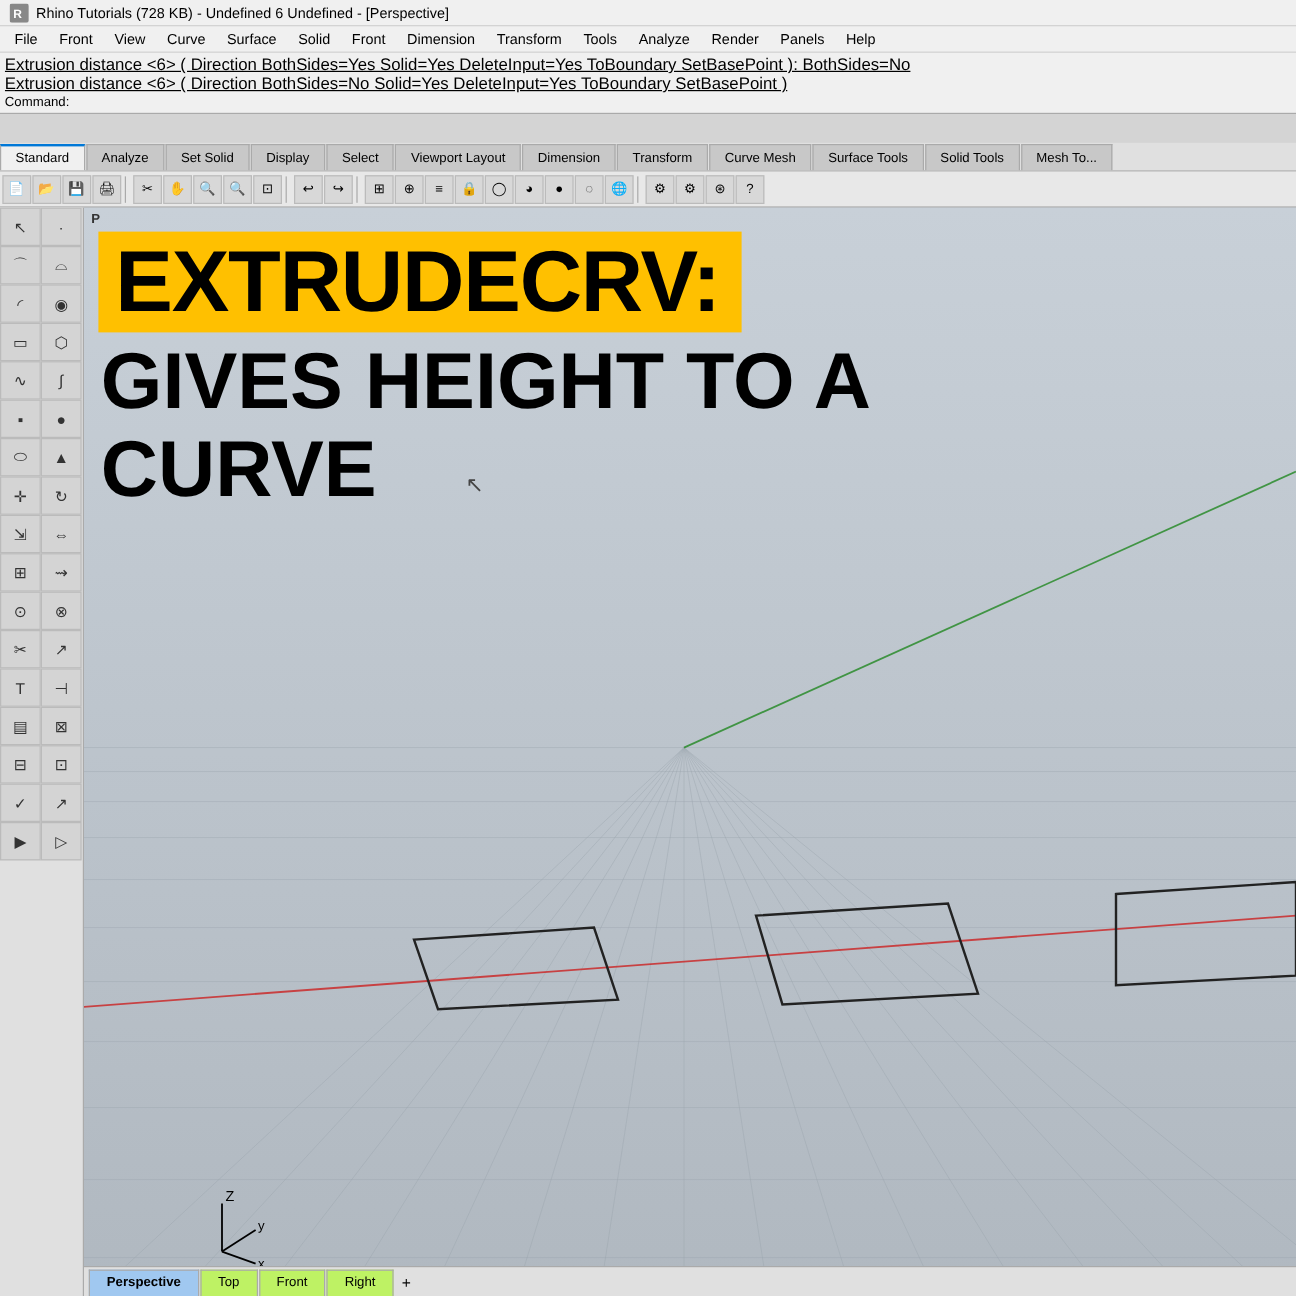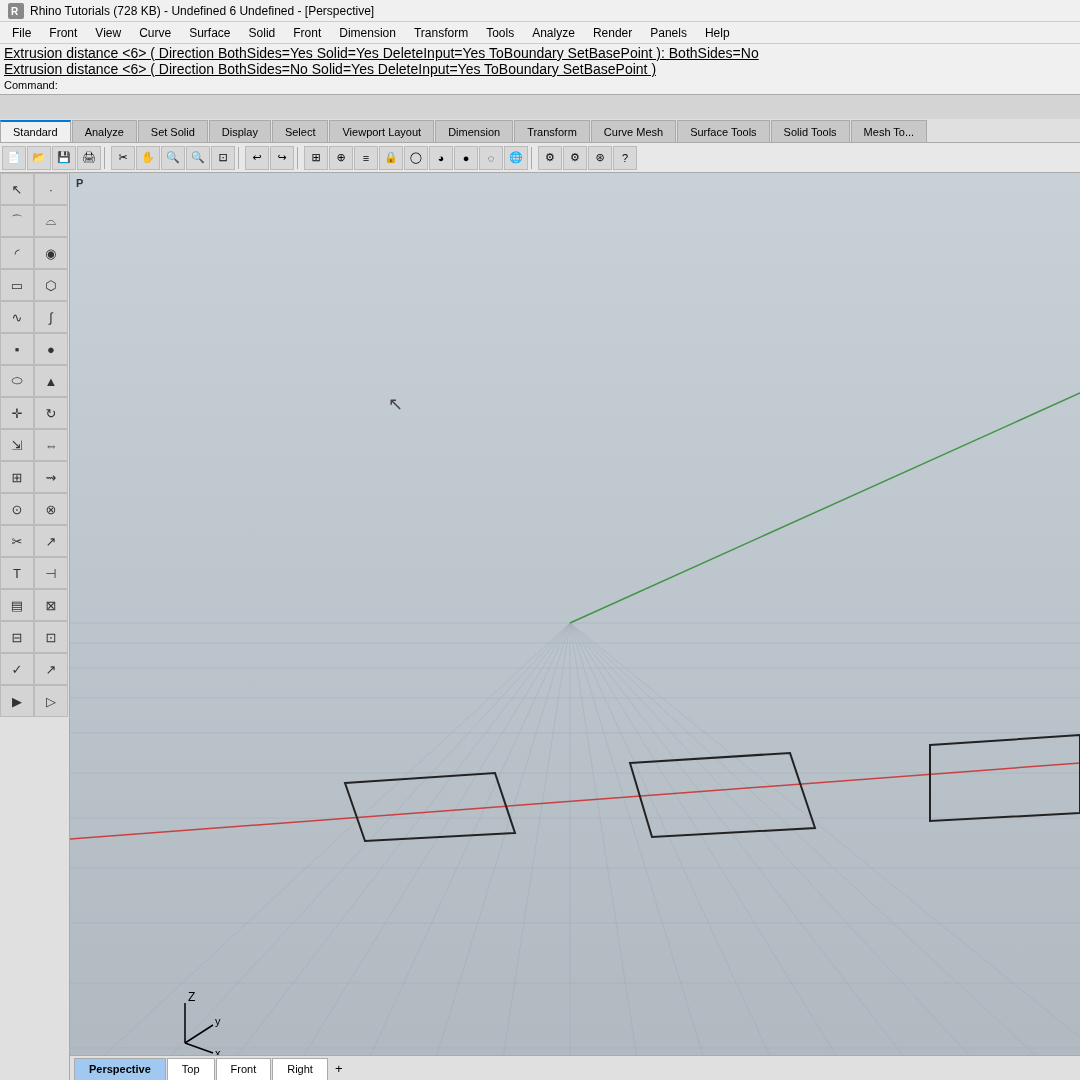--- a/index.html
+++ b/index.html
@@ -218,21 +218,21 @@
       padding: 0 4px;
       gap: 1px;
       position: absolute;
       bottom: 0;
       left: 0;
       right: 0;
     }
     .viewport-tab {
       padding: 3px 14px;
       font-size: 11px;
-      background: #ffffff;
+      background: #bef264;
       border: 1px solid #aaa;
       border-bottom: none;
       cursor: pointer;
       white-space: nowrap;
       height: 22px;
       display: flex;
       align-items: center;
     }
     .viewport-tab.active {
       background: #a0c8f0;
@@ -490,20 +490,26 @@
         <line x1="0" y1="0" x2="28" y2="-18" stroke="#000" stroke-width="1.5"></line>
         <text x="30" y="-18" font-size="11" fill="#000">y</text>
 
         <line x1="0" y1="0" x2="28" y2="10" stroke="#000" stroke-width="1.5"></line>
         <text x="30" y="14" font-size="11" fill="#000">x</text>
       </g>
     </svg>
 
     <div id="viewport-label">P</div>
 
+    <div id="annotation-overlay">
+      <div id="annotation-title-box">
+        <span id="annotation-title">EXTRUDECRV:</span>
+      </div>
+      <div id="annotation-subtitle">GIVES HEIGHT TO A<br>CURVE</div>
+    </div>
 
     <div id="cursor-indicator">↖</div>
 
     <div id="viewport-tabs">
         <div class="viewport-tab active">Perspective</div>
         <div class="viewport-tab">Top</div>
         <div class="viewport-tab">Front</div>
         <div class="viewport-tab">Right</div>
         <div class="viewport-tab-add">+</div>
       </div>

